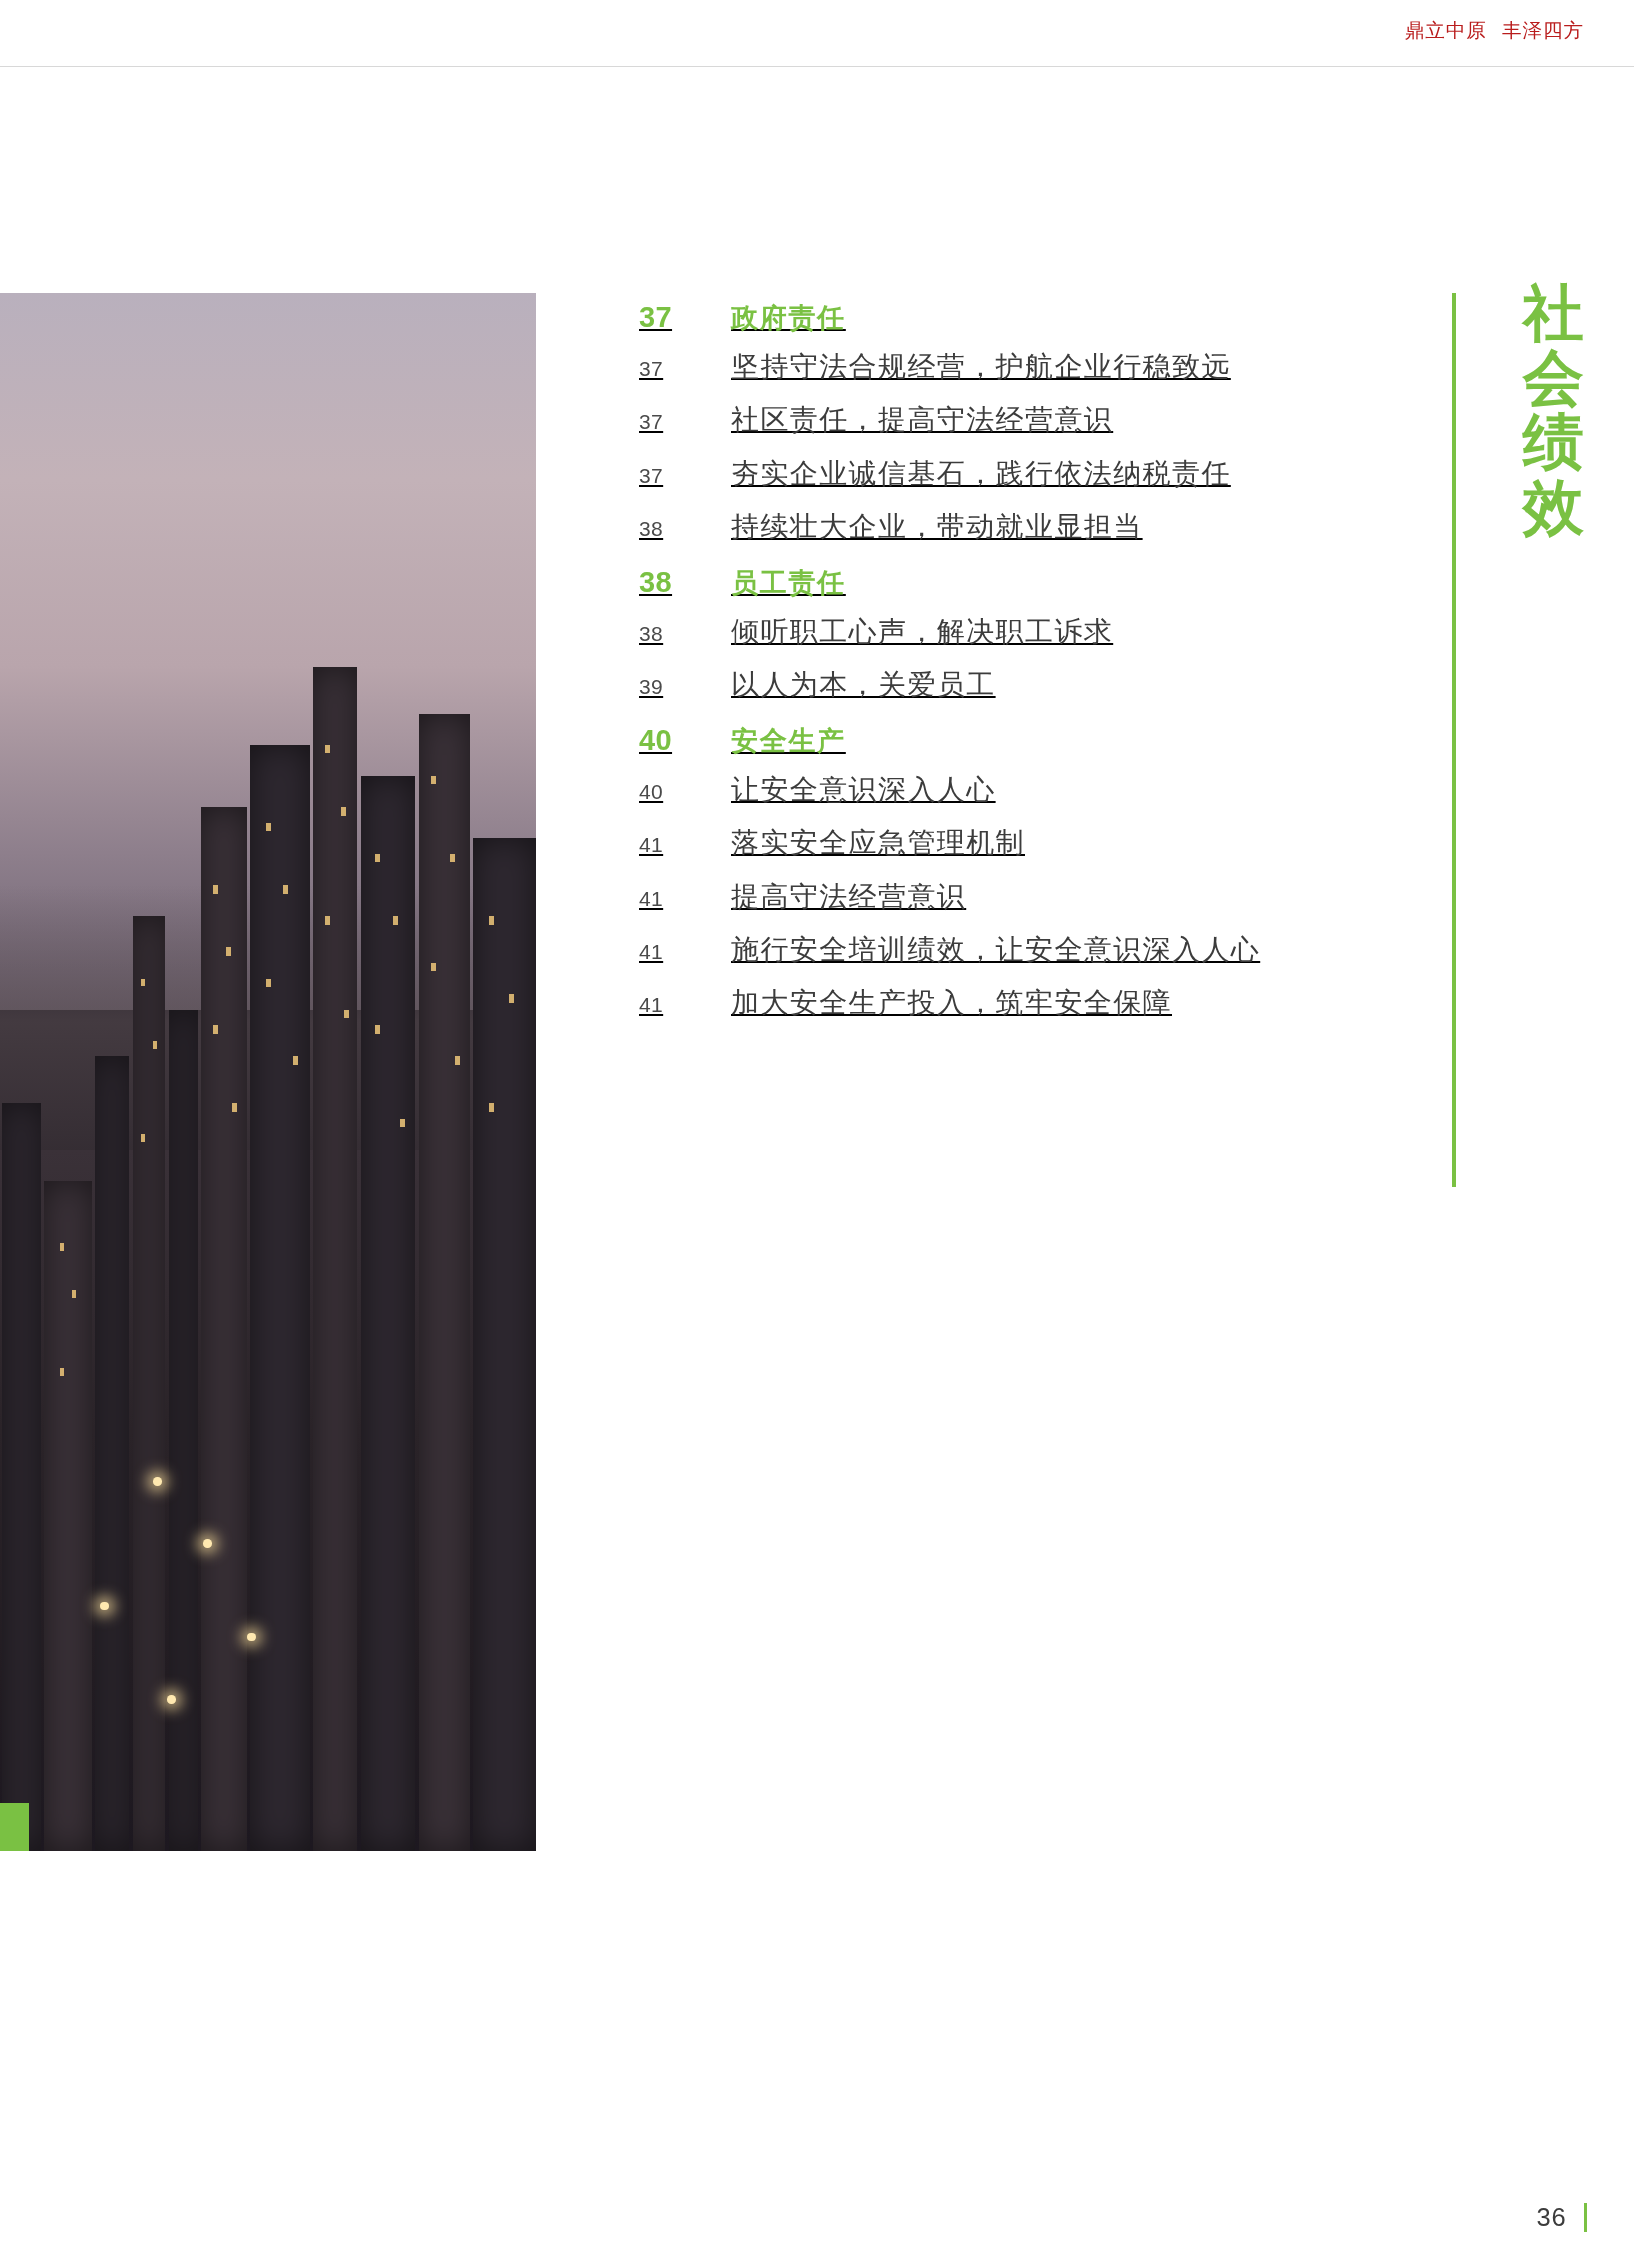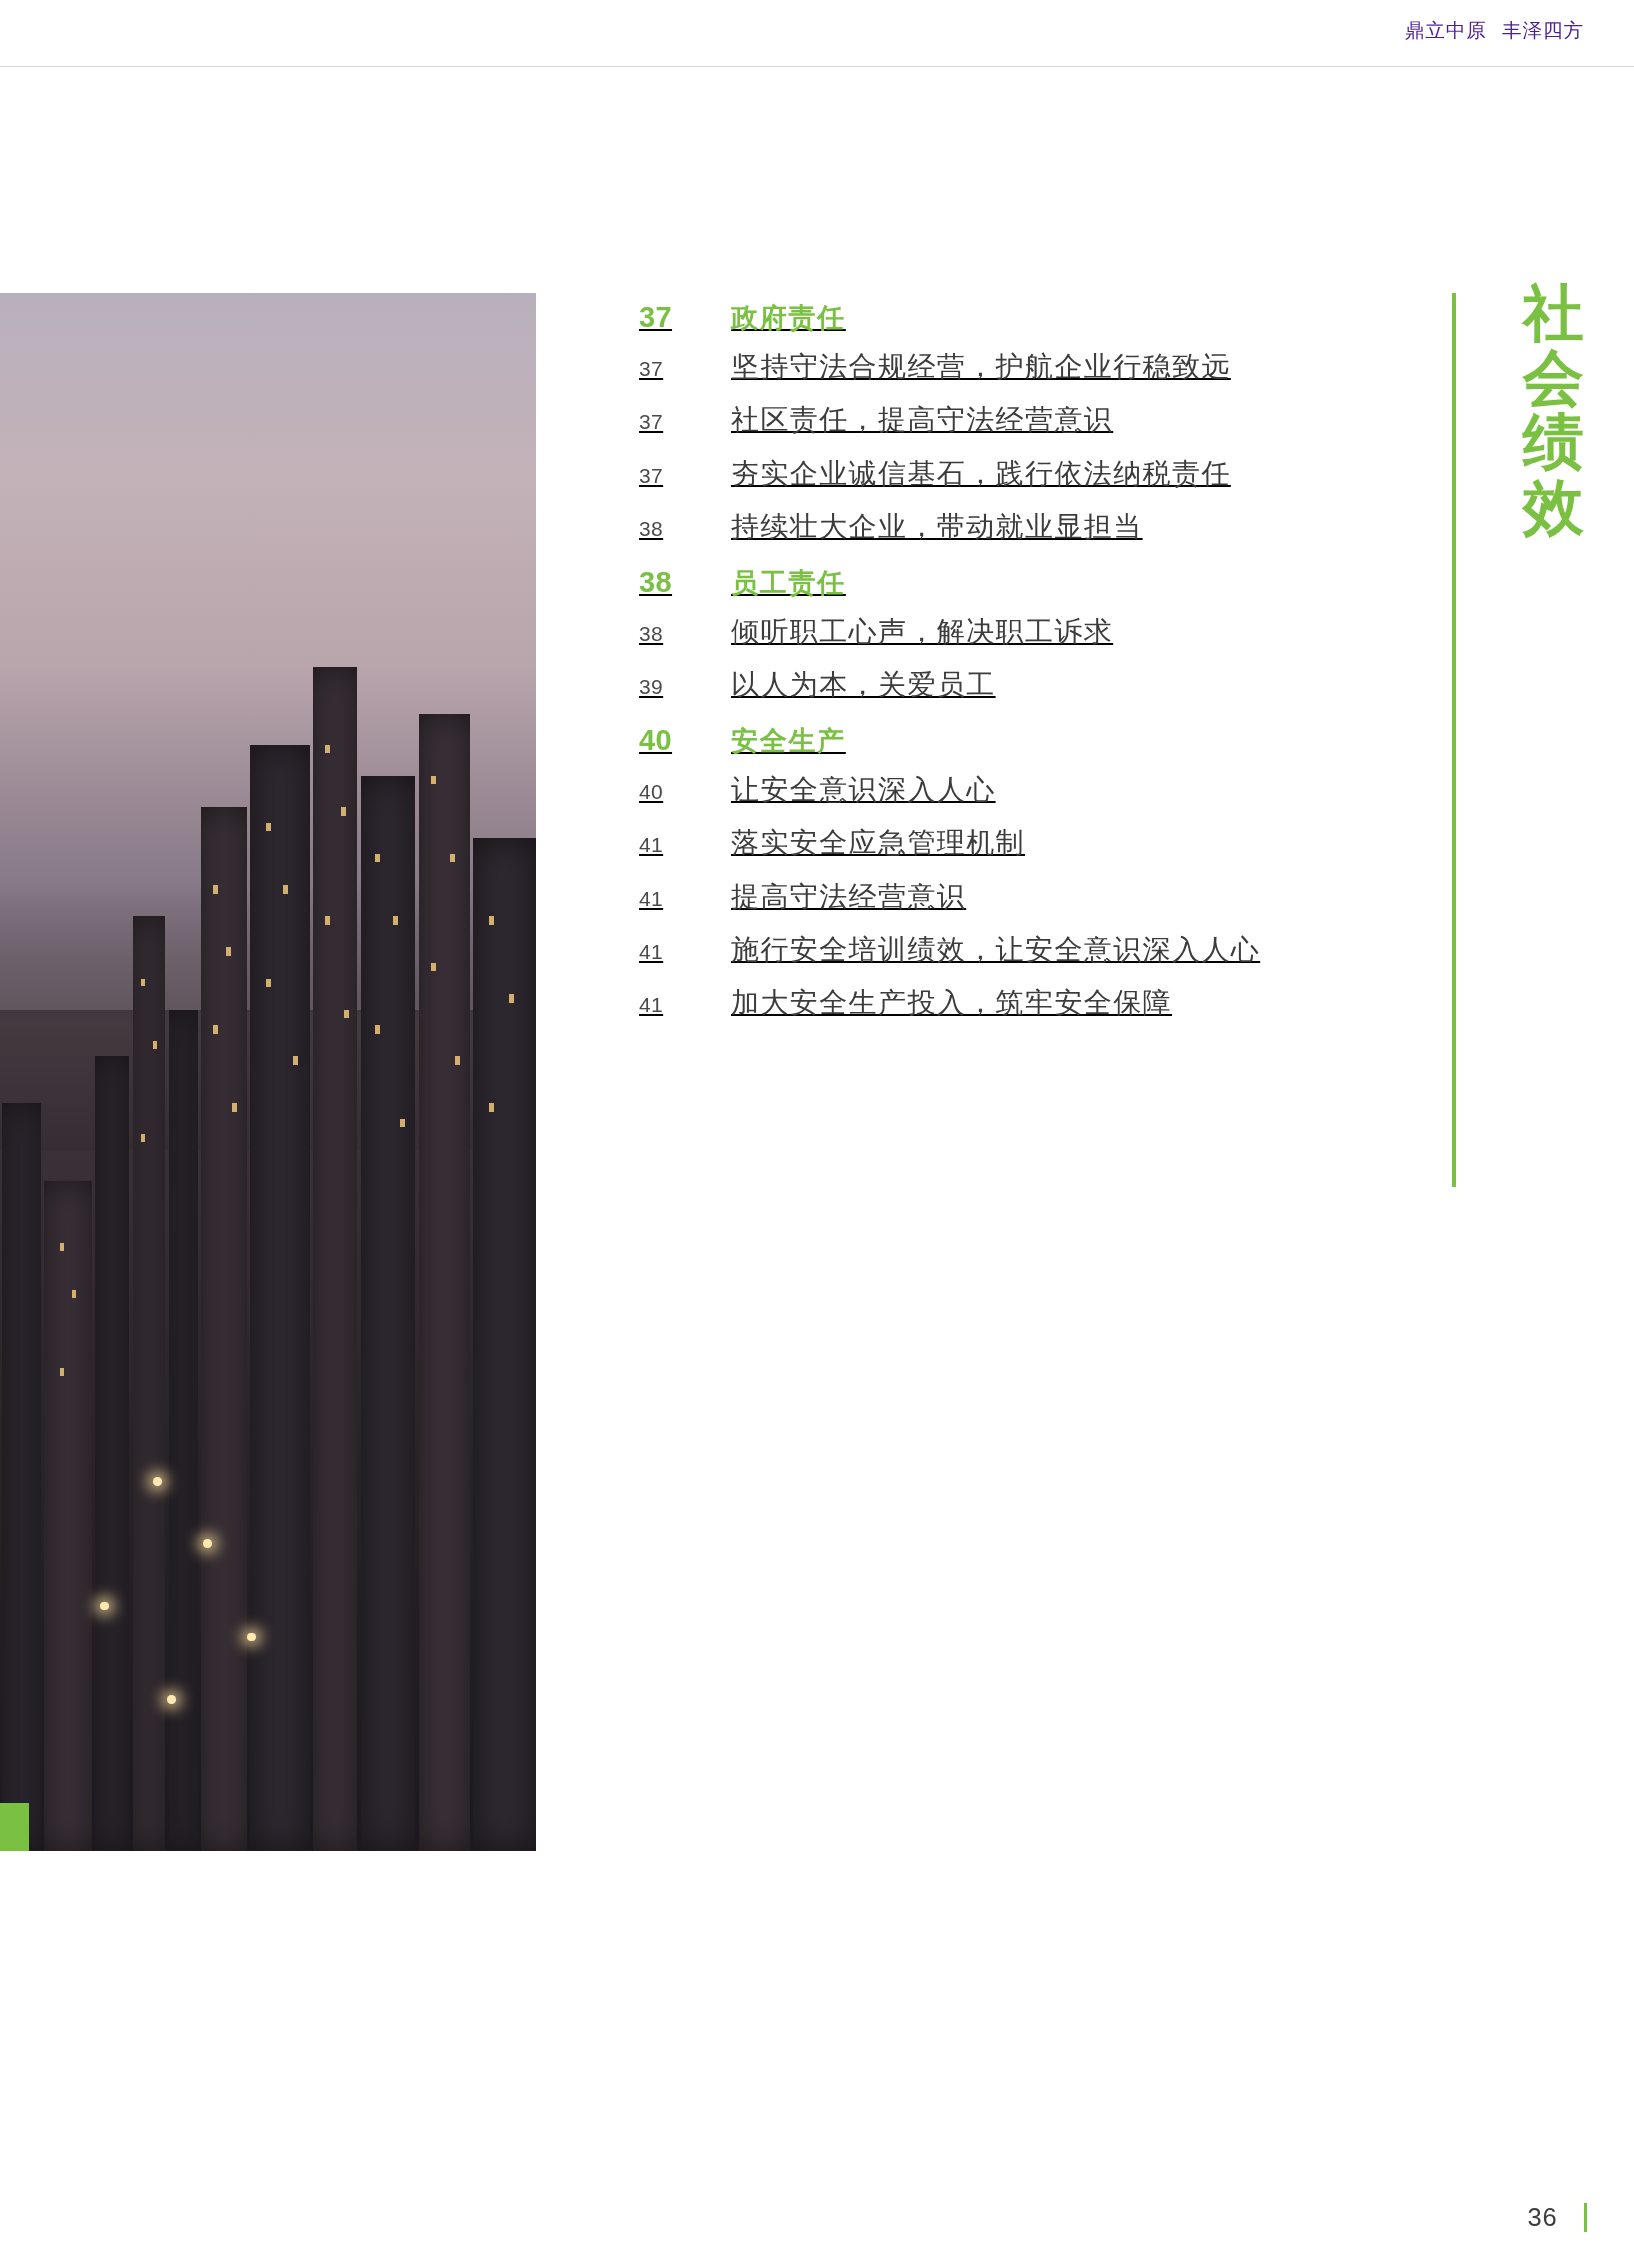--- a/index.html
+++ b/index.html
@@ -24,21 +24,21 @@
     left: 0;
     width: 1635px;
     height: 0.9px;
     background: #d8d8d8;
   }
   .header-text {
     position: absolute;
     top: 17px;
     right: 51px;
     font-size: 19.6px;
-    color: #4c1d95;
+    color: #b91c1c;
     letter-spacing: 0.9px;
     font-family: Liberation Serif, serif;
   }
   .header-text .gap { display: inline-block; width: 15.3px; }
 
   
   .photo {
     position: absolute;
     left: 0;
     top: 293px;
@@ -161,21 +161,21 @@
   }
   .vtitle span { display: block; }
 
   
   .folio {
     position: absolute;
     right: 48px;
     bottom: 29px;
     display: flex;
     align-items: flex-end;
-    gap: 26px;
+    gap: 17px;
   }
   .folio .pg {
     font-size: 25.5px;
     color: #3c3c3c;
     letter-spacing: 0.9px;
   }
   .folio .bar {
     width: 3.4px;
     height: 29px;
     background: #7ac143;

